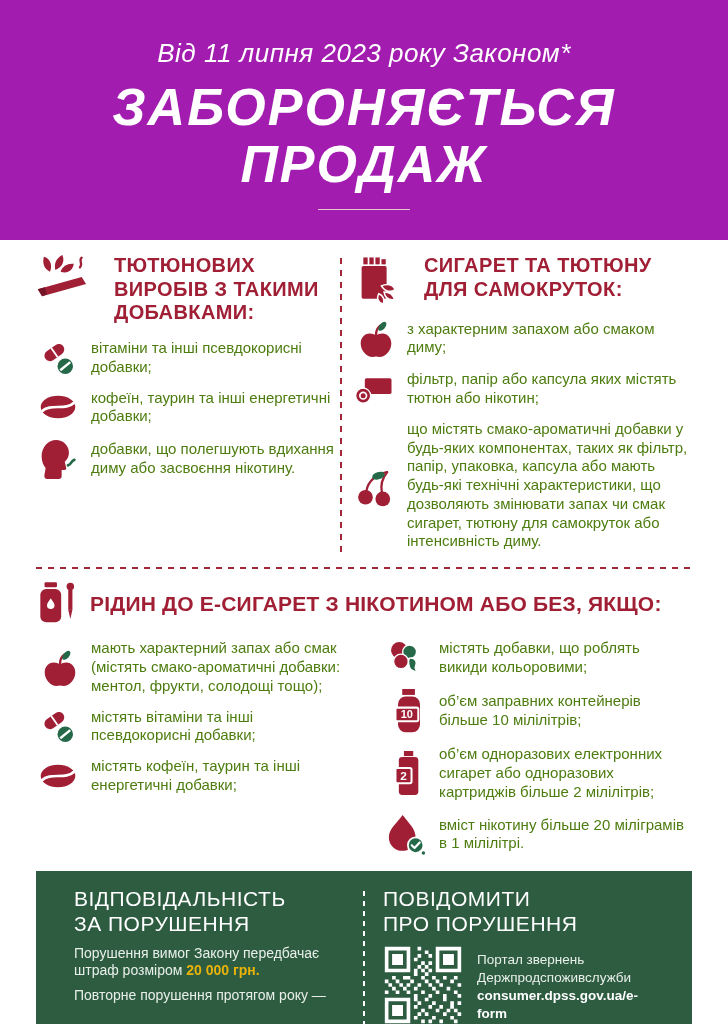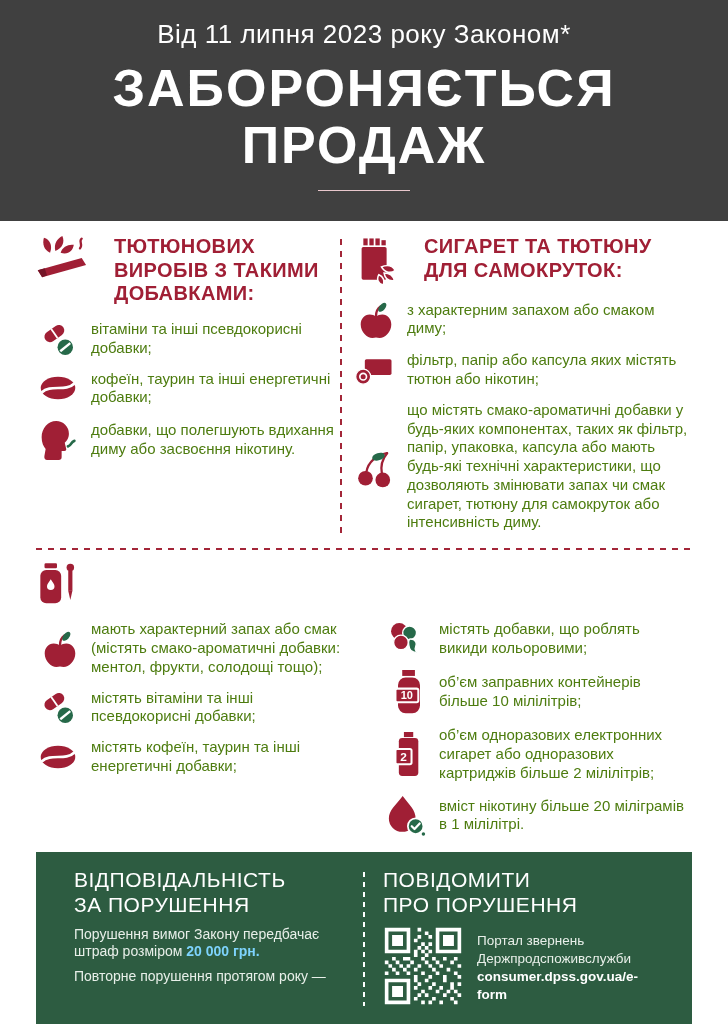--- a/index.html
+++ b/index.html
@@ -4,21 +4,21 @@
 <style>
   * { margin:0; padding:0; box-sizing:border-box; }
   html,body { width:728px; height:1024px; }
   body {
     font-family:"Liberation Sans", sans-serif;
     background:#ffffff; color:#55565a; overflow:hidden;
   }
   .page { width:728px; height:1024px; display:flex; flex-direction:column; }
 
   
-  .hero { background:#404040; color:#fff; text-align:center; padding:19px 40px 20px; }
+  .hero { background:#a21caf; color:#fff; text-align:center; padding:38px 40px 20px;font-style:italic; }
   .hero-kicker { font-size:26px; font-weight:400; letter-spacing:.5px; }
   .hero-title { font-weight:bold; font-size:52px; line-height:1.1; letter-spacing:2px; margin-top:10px; }
   .hero-rule { width:92px; height:1px; background:#e9c7cc; margin:16px auto 10px; }
   .hero-note { font-size:11.5px; line-height:1.45; color:#eccfd4; max-width:600px; margin:0 auto; }
 
   
   .main { flex:1; padding:14px 36px 0; }
   .cols { display:flex; }
   .col-left { width:300px; flex:0 0 300px; }
   .vdash { flex:0 0 2px; margin:4px 4px 10px 4px;
@@ -43,21 +43,21 @@
   .eliquid-cols .c1 { width:306px; flex:0 0 306px; }
   .eliquid-cols .c2 { flex:1; }
 
   
   .greenbox { background:#2d5c41; color:#fff; display:flex; margin-top:4px; padding:16px 30px; }
   .g-half { flex:1; padding:0 8px; }
   .g-divider { flex:0 0 2px; margin:4px 10px;
     background-image:repeating-linear-gradient(to bottom,#ffffff 0 5px,transparent 5px 10px); }
   .g-half h2 { font-size:21px; line-height:1.15; letter-spacing:.5px; font-weight:normal; margin-bottom:9px; }
   .g-half p { font-size:14px; line-height:1.25; margin-bottom:7px; color:#e8efe9; }
-  .g-half p b { color:#7dd3fc; }
+  .g-half p b { color:#eab308; }
   .qr-row { display:flex; gap:14px; align-items:center; }
   .qr { flex:0 0 80px; }
   .qr-text { font-size:13.5px; line-height:1.3; color:#e8efe9; }
   .qr-text b { font-size:13.5px; color:#fff; display:block; margin-top:1px; }
 </style>
 </head>
 <body>
 
 <div class="page">
 
@@ -184,20 +184,21 @@
         <span style="flex:0 0 42px;display:flex;justify-content:center;">
           <svg width="40" height="46" viewBox="0 0 48 54">
             <rect x="9" y="1" width="15" height="6" rx="1.5" fill="#a01f35"></rect>
             <rect x="4" y="9" width="25" height="40" rx="7" fill="#a01f35"></rect>
             <path d="M16.5 20c2.5 4 4.5 6 4.5 8.6a4.5 4.5 0 1 1-9 0c0-2.6 2-4.6 4.5-8.6z" fill="#fff"></path>
             <circle cx="40" cy="6" r="4.5" fill="#a01f35"></circle>
             <rect x="37.5" y="10" width="5" height="24" fill="#a01f35"></rect>
             <polygon points="37.5,34 42.5,34 40,45" fill="#a01f35"></polygon>
           </svg>
         </span>
+        <h2>РІДИН ДО Е-СИГАРЕТ З НІКОТИНОМ АБО БЕЗ, ЯКЩО:</h2>
       </div>
 
       <div class="eliquid-cols">
         <ul class="items c1">
           <li class="item">
             <span class="ico">
               <svg width="36" height="40" viewBox="0 0 40 44">
                 <path d="M20 19c0-6 2-9 5-11" fill="none" stroke="#a01f35" stroke-width="2.6" stroke-linecap="round"></path>
                 <ellipse cx="27" cy="9" rx="3.2" ry="6" transform="rotate(40 27 9)" fill="#266949"></ellipse>
                 <path fill="#a01f35" d="M13 17c3 0 5 1 7 2 2-1 4-2 7-2 6 0 10 5 10 11 0 8-7 15-13 15-1.5 0-2.7-.5-4-.5s-2.5.5-4 .5C10 43 3 36 3 28c0-6 4-11 10-11z"></path>

